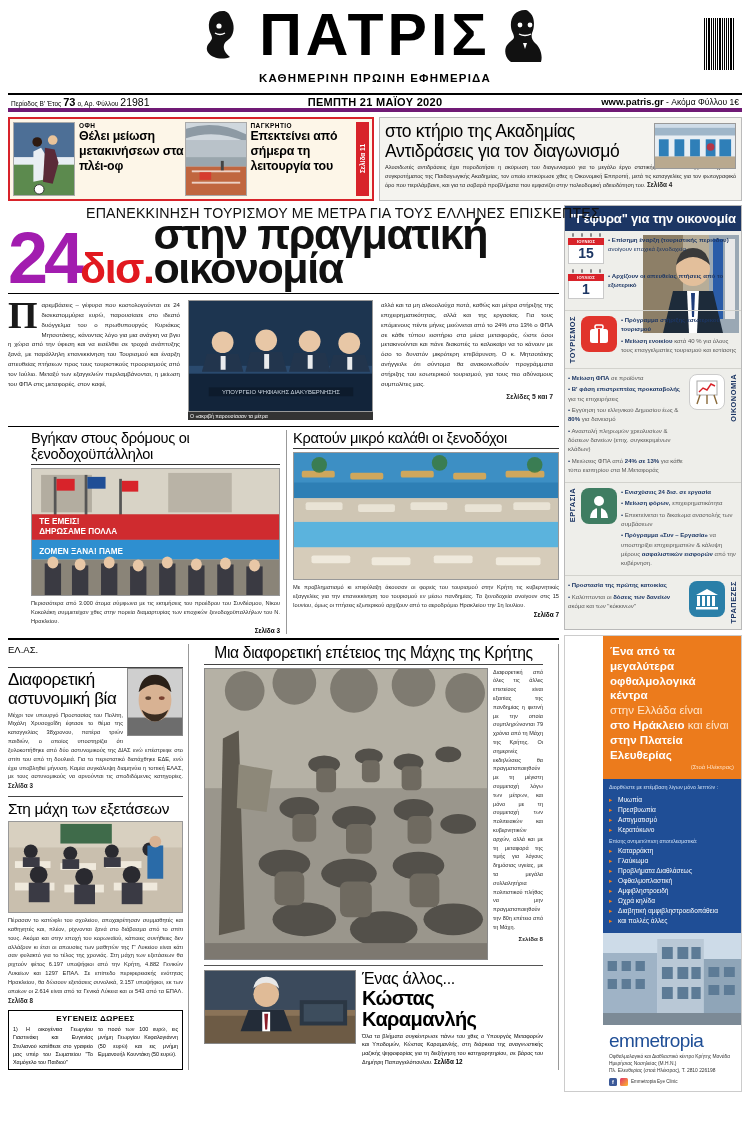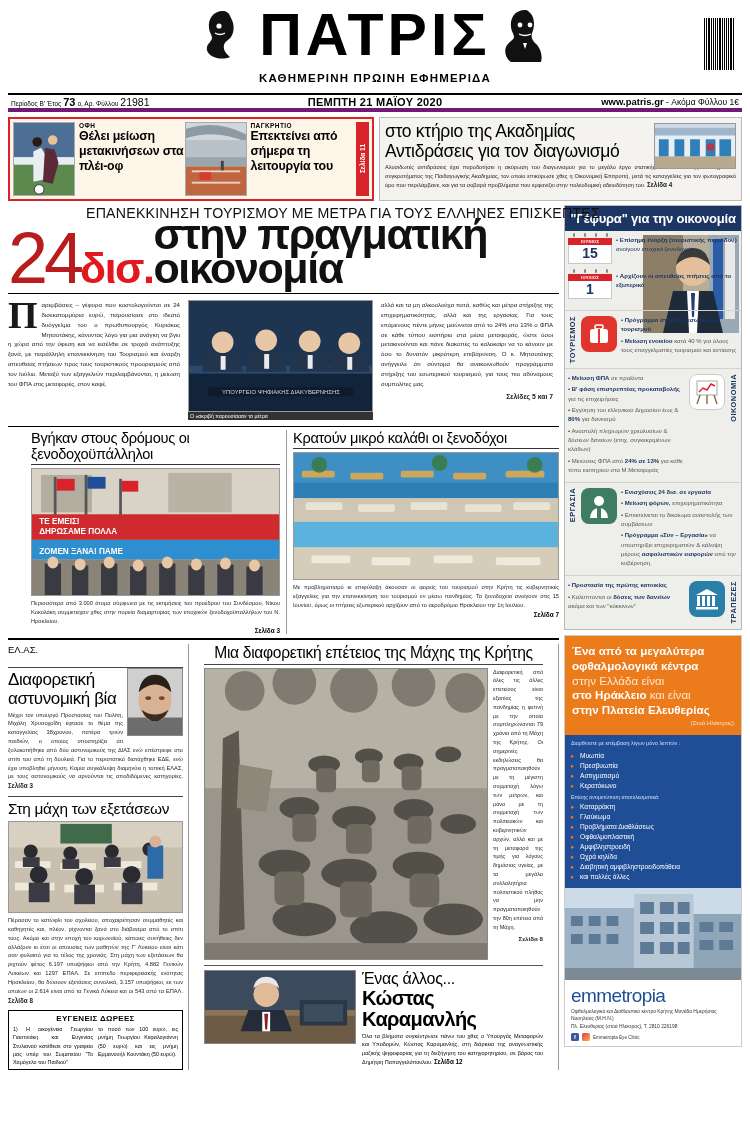--- a/index.html
+++ b/index.html
@@ -73,21 +73,21 @@
   .rightcol { width: 180px; }
 
   
   .hl-wrap { position: relative; height: 84px; }
   .hl-kicker {
     font-size: 14.2px; letter-spacing: .2px; padding-left: 78px; color: #111;
     white-space: nowrap;
   }
   .hl-row { display: flex; align-items: flex-end; margin-top: -4px; }
   .hl-24 {
-    color: #b91c1c; font-weight: normal; font-size: 72px; line-height: 0.78;
+    color: #a21caf; font-weight: bold; font-size: 72px; line-height: 0.78;
     font-family: "Liberation Sans", sans-serif; letter-spacing: -4px;
   }
   .hl-dis { color: #e1181f; font-weight: bold; font-size: 43px; line-height: .8; letter-spacing: -1.5px; }
   .hl-rest { color: #111; font-weight: bold; font-size: 43px; line-height: .8; letter-spacing: -1.4px; }
   .hl-rule { border-bottom: 1.5px solid #000; margin-top: 4px; }
 
   
   .article { display: flex; gap: 8px; margin-top: 6px; }
   .art-col { width: 172px; font-size: 6.1px; line-height: 1.62; text-align: justify; color: #1a1a1a; }
   .dropcap {
@@ -142,21 +142,21 @@
   .karam-b { font-size: 5.5px; line-height: 1.55; text-align: justify; margin-top: 2px; }
 
   
   .gefyra { border: 1px solid #b9b9b9; background: #eeeeea; }
   .gefyra-head {
     background: #1c3664; color: #fff; text-align: center; font-weight: bold;
     font-size: 13px; padding: 5px 2px; letter-spacing: -.2px;
   }
   .gefyra-body { position: relative; padding: 4px 3px 4px 3px; }
   .kyr-photo { position: absolute; right: 2px; top: 4px; width: 96px; height: 98px; overflow: hidden; }
-  .cal { width: 44px; }
+  .cal { width: 36px; }
   .cal-m { background: #d8232a; color: #fff; font-size: 4.2px; text-align: center; font-weight: bold; padding: 1px 0; letter-spacing: .2px;}
   .cal-d { background: #fff; border: 1px solid #c9c9c9; border-top: none; text-align: center; font-weight: bold; font-size: 14px; color: #1c3664; line-height: 1.25;}
   .cal-rings { display:flex; justify-content: space-around; height:3px; }
   .cal-rings i { width:2px; height:4px; background:#888; display:block; border-radius:1px; margin-top:-2px;}
 
   .sb-row { display: flex; gap: 4px; align-items: flex-start; position: relative; z-index: 2; margin-bottom: 7px;}
   .sb-txt { font-size: 6.1px; line-height: 1.55; color: #1c3664; flex: 1; }
   .sb-txt b { font-weight: bold; }
 
   .sect { position: relative; border-top: 1px solid #d2d2cd; padding: 5px 3px; }
@@ -165,21 +165,21 @@
   .sq-icon { width: 36px; height: 36px; border-radius: 8px; display:flex; align-items:center; justify-content:center; flex:none;}
   .sq-red { background: #e1342c; }
   .sq-green { background: #3f7d62; }
   .sq-blue { background: #2a7fa8; }
   .sq-white { background: #fff; border:1px solid #ccc;}
   .bullets { font-size: 6px; line-height: 1.55; color: #1c3664; flex:1;}
   .bullets b { font-weight: bold; }
   .bullets .g { color: #555; font-weight: normal; }
   .bullets p { margin-bottom: 2px; }
 
-  .emme { margin-top: 5px; border: 1px solid #ccc; }
+  .emme { margin-top: 5px; border: 1px solid #ccc; padding-left: 38px; }
   .emme-orange { background: #ec7b1c; color: #fff; padding: 8px 7px 9px; }
   .emme-orange .l1 { font-size: 11.6px; font-weight: bold; line-height: 1.28; }
   .emme-orange .l1 .lt { font-weight: normal; color: #ffe6cc; }
   .emme-orange .note { font-size: 6px; text-align: right; color: #ffe0c2; margin-top: 2px;}
   .emme-blue { background: #1f4e96; color: #fff; padding: 5px 6px 6px; }
   .emme-blue .intro { font-size: 5.4px; line-height: 1.45; color: #cfe0f5; margin-bottom: 3px;}
   .emme-blue ul { list-style: none; }
   .emme-blue li { font-size: 6.6px; padding-left: 9px; position: relative; line-height: 1.52;}
   .emme-blue li:before { content: "▸"; position: absolute; left: 0; color: #ec7b1c; font-size: 6.5px;}
   .emme-blue .sub { font-size: 5.2px; color:#cfe0f5; margin: 3px 0 2px;}

